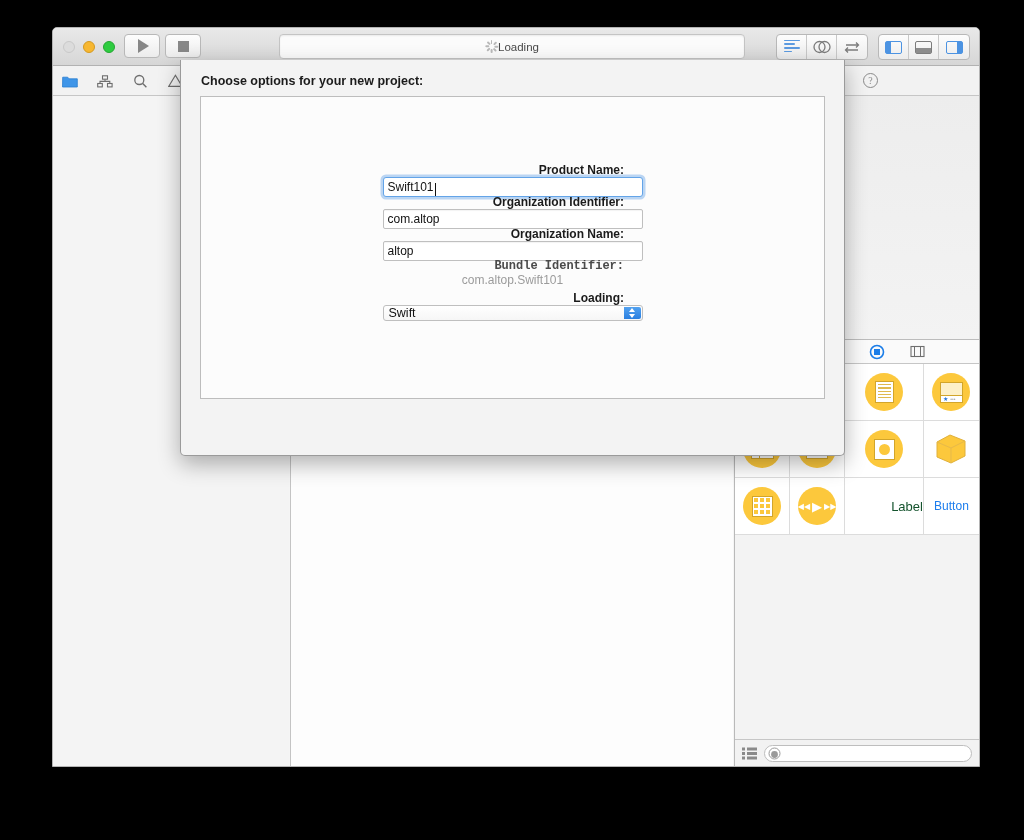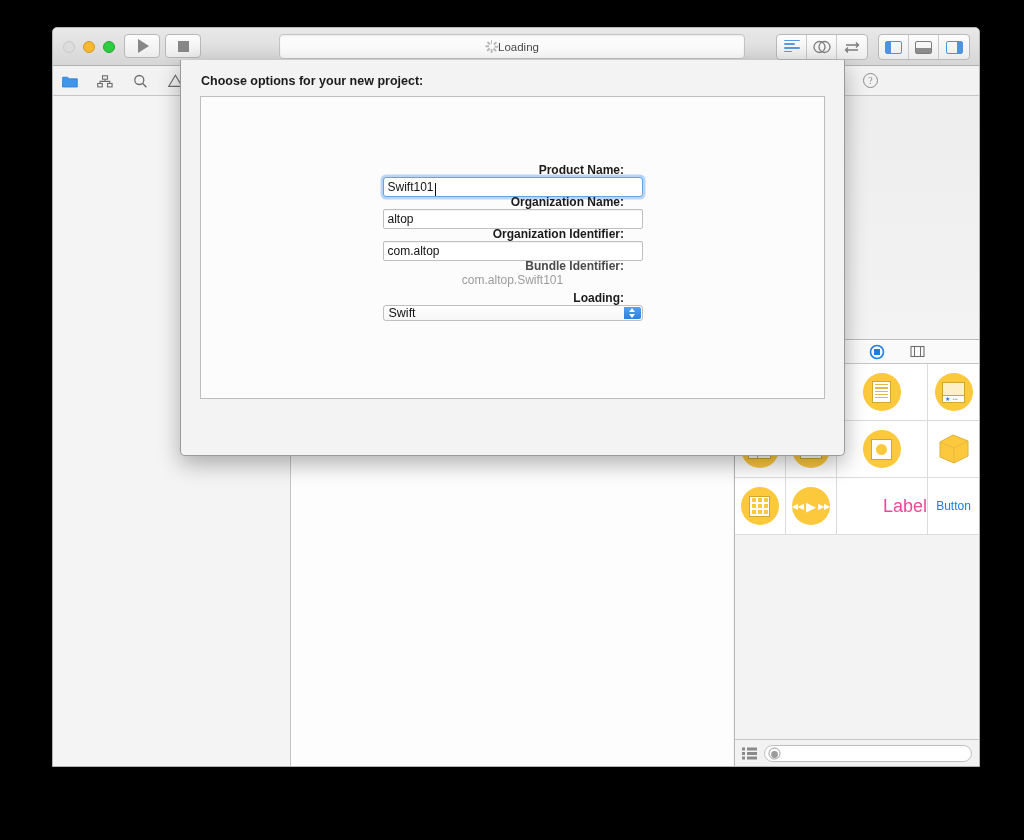--- a/index.html
+++ b/index.html
@@ -131,21 +131,21 @@
   .lib-cell {
     height: 57px; border-right: 1px solid #dcdcdc; border-bottom: 1px solid #dcdcdc;
     display: flex; align-items: center; justify-content: center;
   }
   .lib-cell:nth-child(4n) { border-right: none; }
   .lib-cell.selected { background: #e6e6e6; box-shadow: inset 0 0 0 1px #c6c6c6; }
   .obj-circle {
     width: 38px; height: 38px; border-radius: 50%; background: #fcc83c;
     display: flex; align-items: center; justify-content: center;
   }
-  .obj-label-txt { font-size: 18px; color: #ec4899; margin-left: 46px; }
+  .obj-label-txt { font-size: 13px; color: #14532d; margin-left: 46px; }
   .obj-button-txt { font-size: 12px; color: #1c7ded; }
 
   .lib-filter {
     position: absolute; left: 0; right: 0; bottom: 0; height: 27px;
     background: #f2f2f2; border-top: 1px solid #c6c6c6;
     display: flex; align-items: center; padding: 0 7px; gap: 7px;
   }
   .filter-field {
     flex: 1; height: 17px; background: #fff; border: 1px solid #bebebe;
     border-radius: 9px; display: flex; align-items: center; padding-left: 3px;
@@ -168,21 +168,21 @@
   .sheet-box {
     position: absolute; left: 19px; top: 36px; right: 19px; height: 303px;
     background: #fcfcfc; border: 1px solid #bdbdbd;
   }
   .form { position: absolute; left: 0; right: 0; top: 66px; }
   .frow { display: flex; align-items: center; height: 27px; margin-bottom: 5px; flex-direction: column; }
   .flabel {
     width: 241px; text-align: right; padding-right: 9px;
     font-size: 12px; color: #1b1b1b; font-weight: bold;
   }
-  .flabel.dim { color: #4a4a4a; }
+  .flabel.dim { color: #4a4a4a; font-family: Liberation Mono, monospace; }
   .finput {
     width: 260px; height: 20px;
     background: #fff; border: 1px solid #bfbfbf; border-radius: 2px;
     font-size: 12px; color: #111; padding: 0 4px; line-height: 18px;
     display: flex; align-items: flex-end;
     box-shadow: inset 0 1px 1px rgba(0,0,0,.05);
   }
   .finput.focused {
     border: 1px solid #63a4e8; border-radius: 3px; height: 22px;
     box-shadow: 0 0 0 2.5px rgba(96,160,230,.42);
@@ -506,30 +506,30 @@
 
         <div class="frow">
           <div class="flabel">Product Name:</div>
           <div class="finput focused">
             <span>Swift101</span>
               <span class="caret"></span>
           </div>
         </div>
 
         <div class="frow">
+          <div class="flabel">Organization Identifier:</div>
+          <div class="finput">
+            <span>com.altop</span>
+          </div>
+        </div>
+
+        <div class="frow">
           <div class="flabel">Organization Name:</div>
           <div class="finput">
             <span>altop</span>
-          </div>
-        </div>
-
-        <div class="frow">
-          <div class="flabel">Organization Identifier:</div>
-          <div class="finput">
-            <span>com.altop</span>
           </div>
         </div>
 
         <div class="frow">
           <div class="flabel dim">Bundle Identifier:</div>
           <div class="fstatic">com.altop.Swift101</div>
         </div>
 
         <div class="frow">
           <div class="flabel">Loading:</div>

